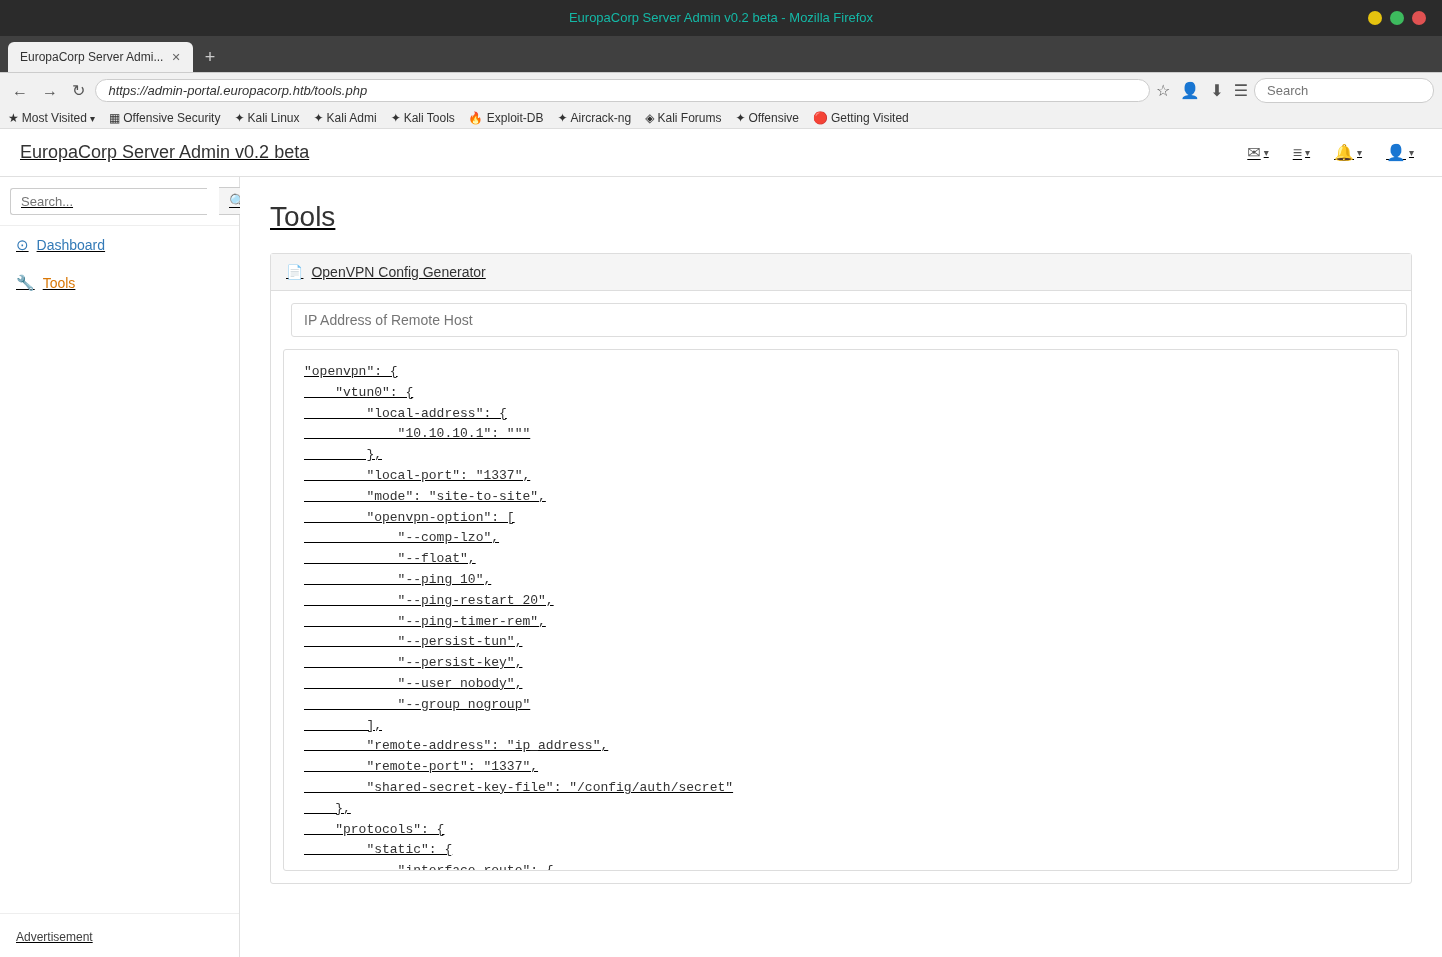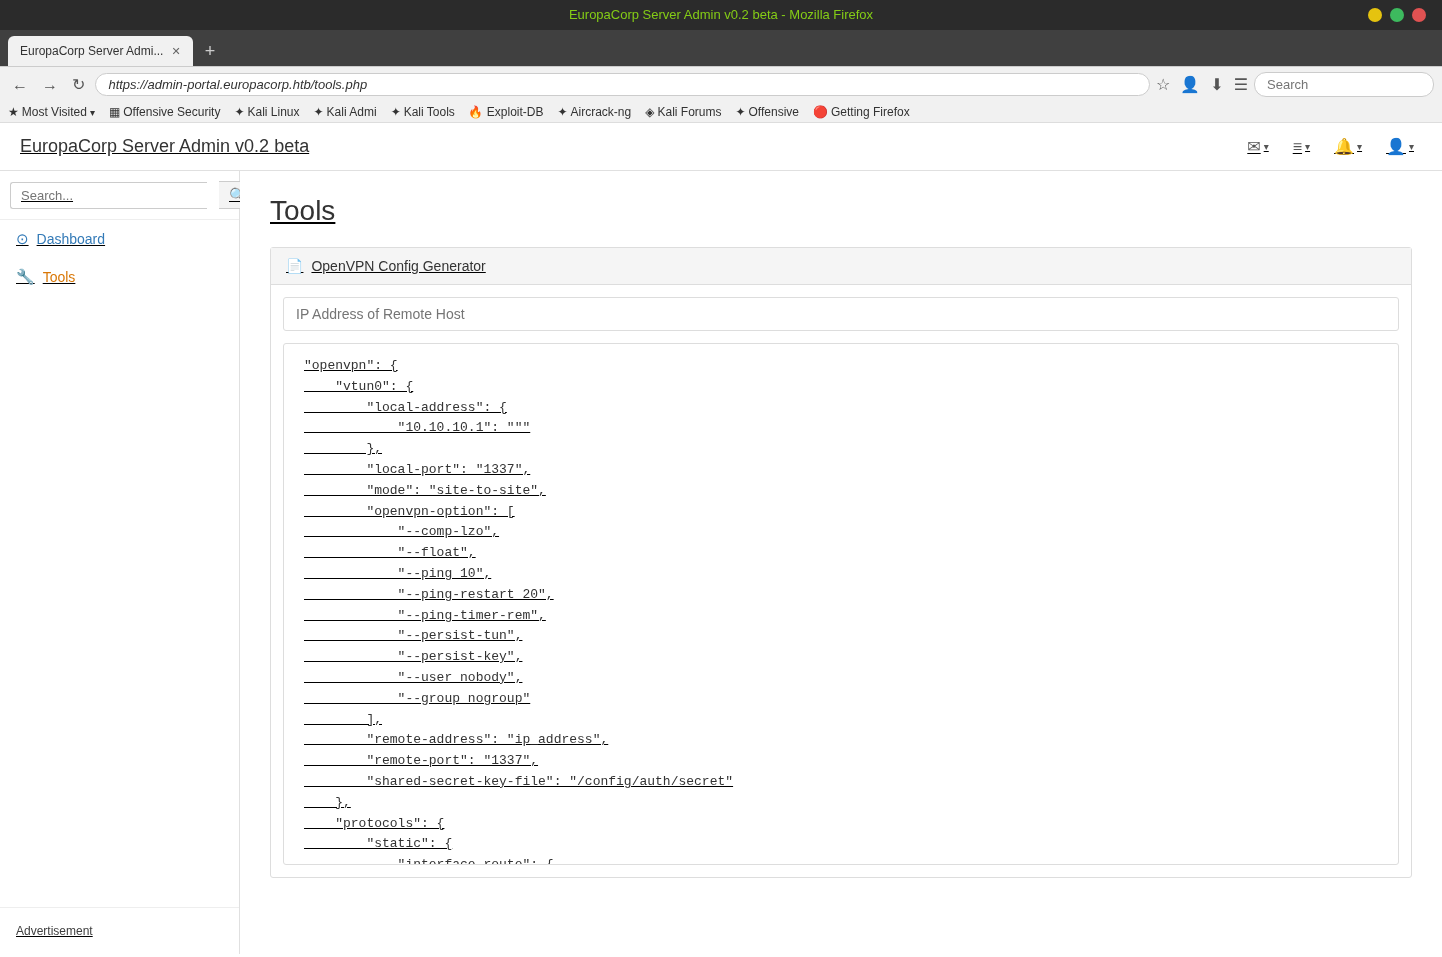--- a/index.html
+++ b/index.html
@@ -1,25 +1,25 @@
 <!DOCTYPE html>
 <html><head>
   <meta charset="utf-8">
   <style>
     * { box-sizing: border-box; margin: 0; padding: 0; }
     body { font-family: Arial, sans-serif; font-size: 14px; background: #fff; }
 
     
     .titlebar {
       background: #2b2b2b;
-      color: #84cc16;
+      color: #14b8a6;
       text-align: center;
       padding: 5px 0;
       font-size: 13px;
-      height: 30px;
+      height: 36px;
       line-height: 20px;
       display: flex;
       align-items: center;
       justify-content: center;
       position: relative;
     }
     .titlebar-controls {
       position: absolute;
       right: 16px;
       display: flex;
@@ -269,20 +269,21 @@
 
     .ip-input {
       width: 100%;
       border: 1px solid #ddd;
       padding: 8px 12px;
       font-size: 14px;
       color: #999;
       border-radius: 3px;
       outline: none;
       margin-bottom: 12px;
+      margin-left: 8px;
     }
 
     .config-output {
       font-family: 'Courier New', monospace;
       font-size: 13px;
       color: #333;
       line-height: 1.6;
       white-space: pre;
       overflow-x: auto;
       max-height: 520px;
@@ -381,21 +382,21 @@
   <span class="bookmark-item">
     <span class="bm-icon">◈</span>
     <span>Kali Forums</span>
   </span>
   <span class="bookmark-item">
     <span class="bm-icon">✦</span>
     <span>Offensive</span>
   </span>
   <span class="bookmark-item">
     <span class="bm-icon">🔴</span>
-    <span>Getting Firefox</span>
+    <span>Getting Visited</span>
   </span>
 </div>
 
 <div class="app-wrapper" style="display:flex; flex-direction:column; height: calc(100vh - 126px); text-decoration: underline;">
 
   <div class="app-header">
     <span class="app-title">EuropaCorp Server Admin v0.2 beta</span>
     <div class="header-icons">
       <button class="header-icon-btn">
         <span>✉</span>

